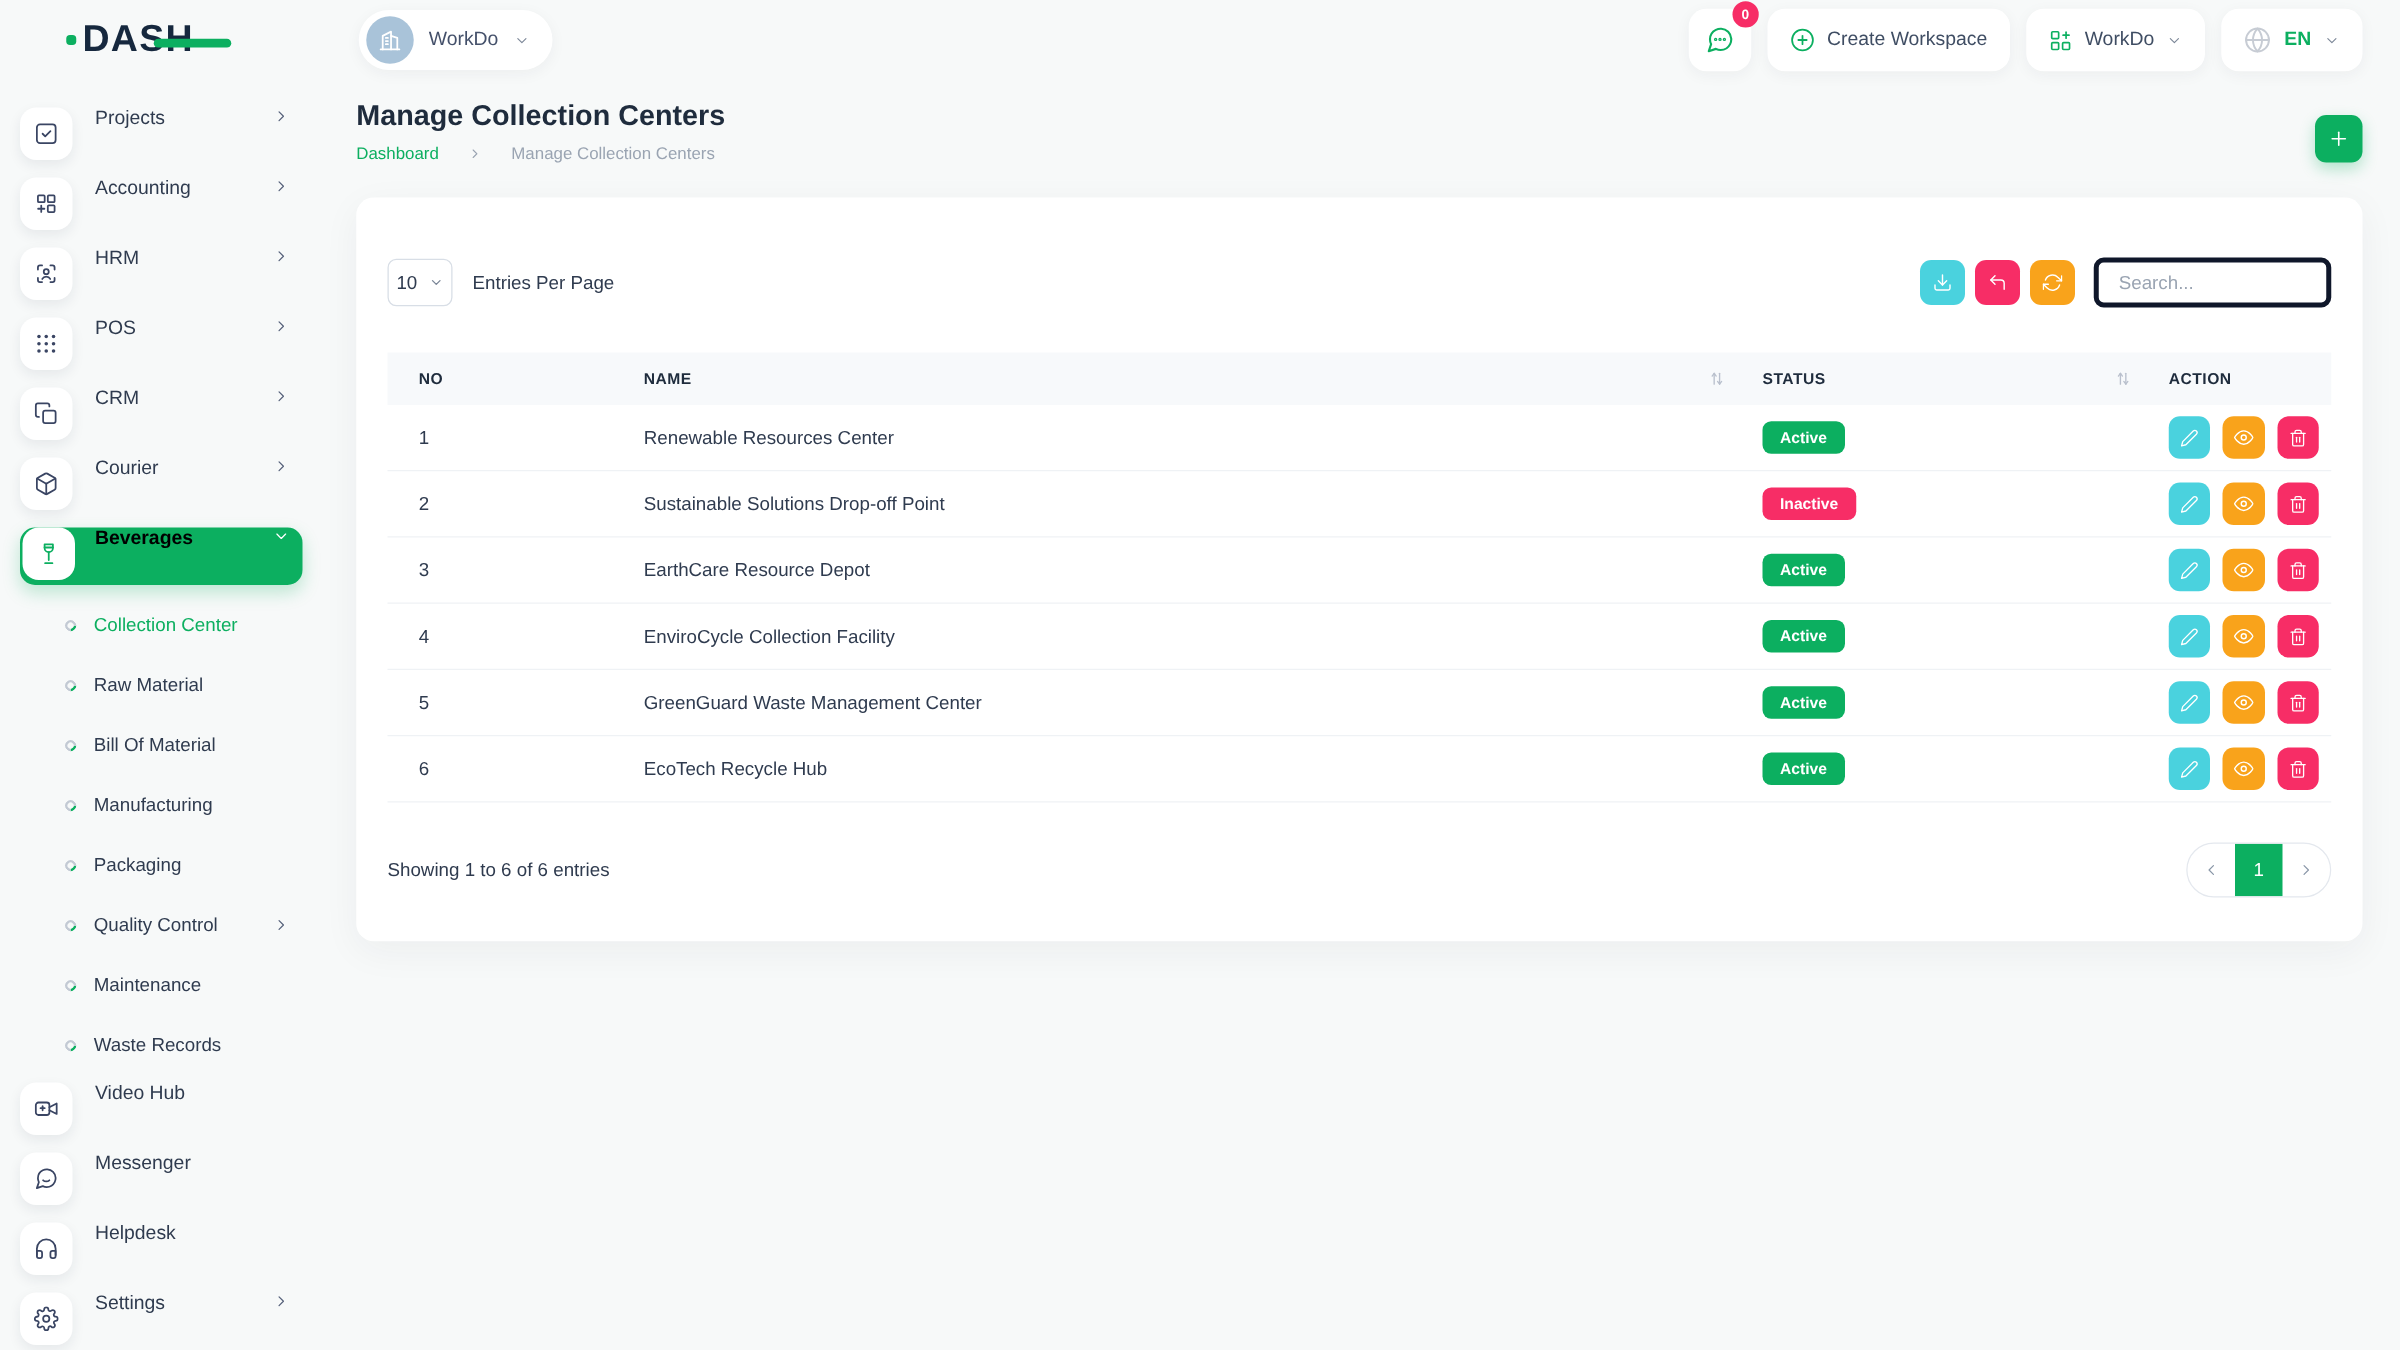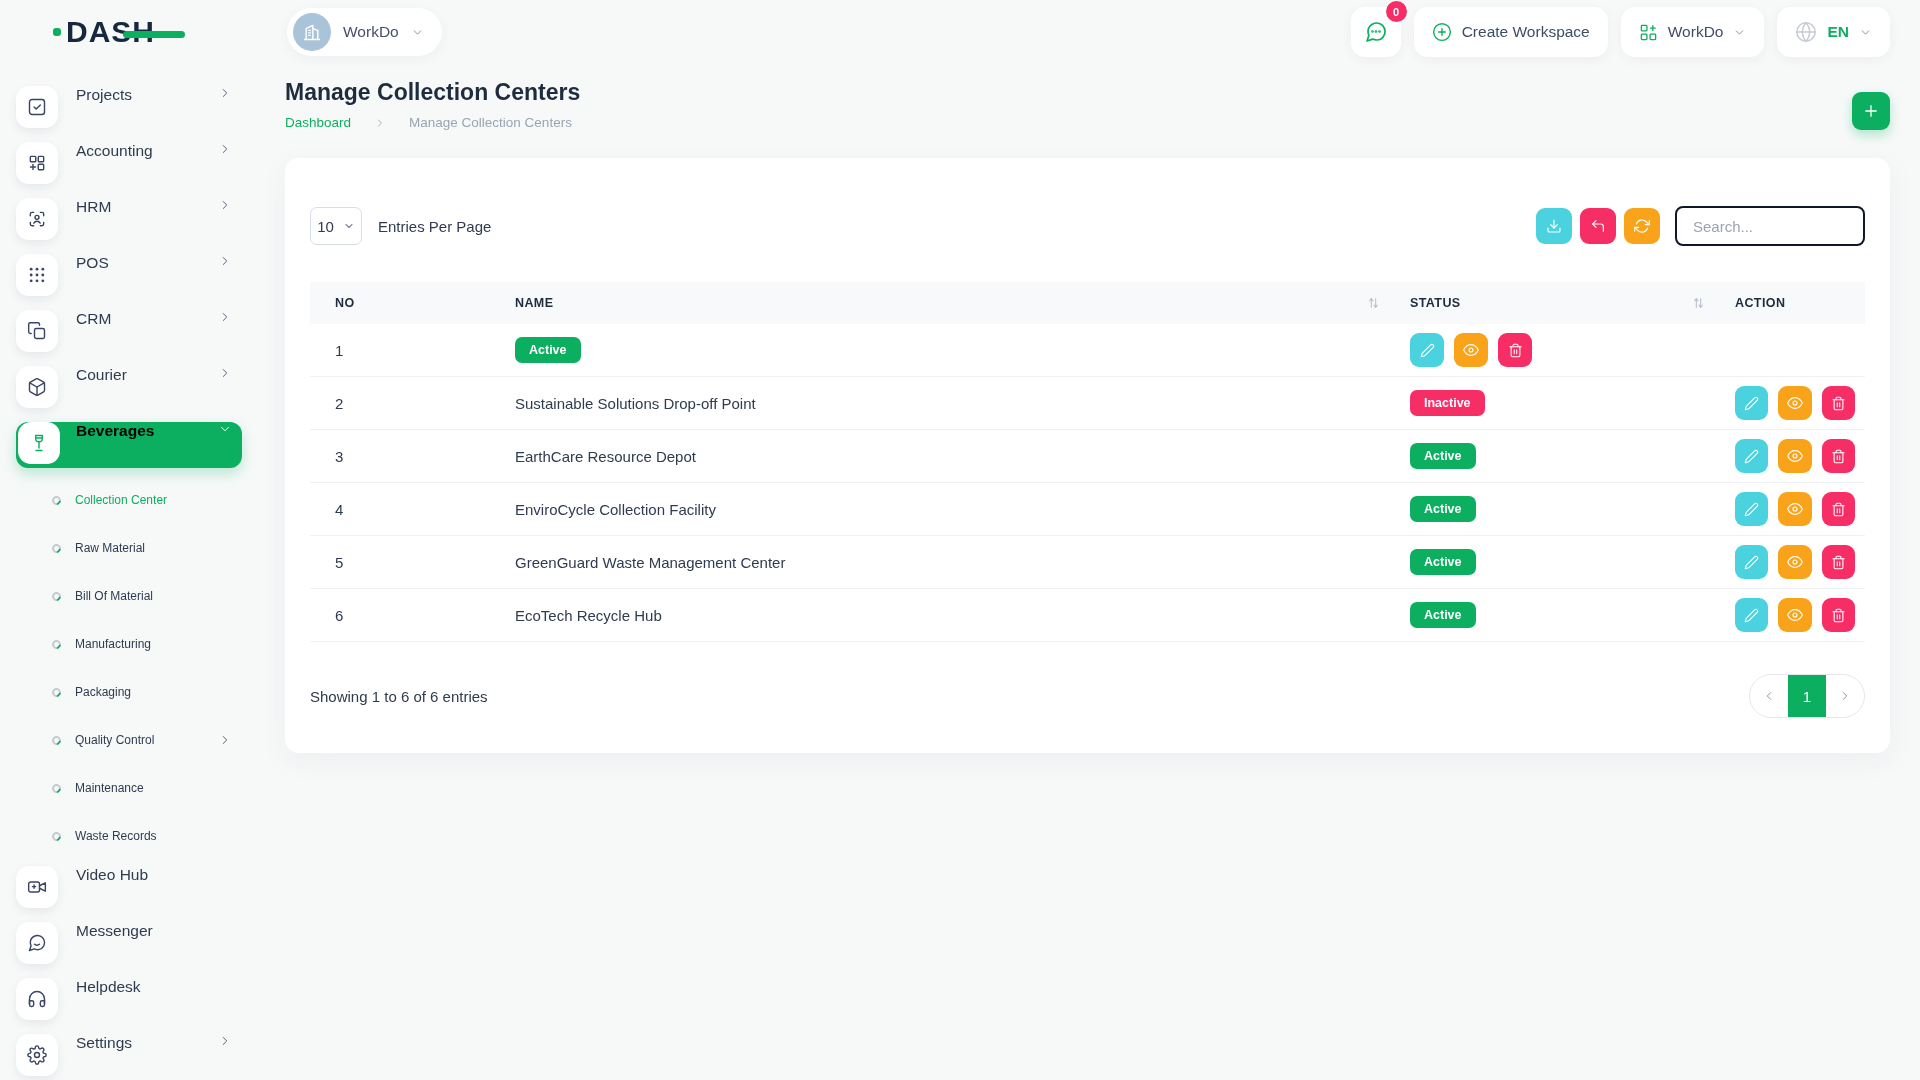--- a/index.html
+++ b/index.html
@@ -38,21 +38,21 @@
   .icon-box { width:42px; height:42px; flex:0 0 42px; background:#fff; border-radius:13px; box-shadow:0 4px 10px rgba(30,42,60,.08); display:flex; align-items:center; justify-content:center; color:#3a4563; }
   .nav-label { margin-left:18px; font-size:15.5px; color:#2f3b4f; }
   .nav-chevron { margin-left:auto; color:#55607a; display:flex; }
   .nav-item.active { background:#0CAF60; border-radius:12px; height:46px; box-shadow:0 6px 14px rgba(12,175,96,.25); }
   .nav-item.active .icon-box { box-shadow:none; color:#0CAF60; margin-left:2px; }
   .nav-item.active .nav-label { color:#000000; font-weight:700; margin-left:16px; }
   .nav-item.active .nav-chevron { color:#fff; }
   .submenu { margin:2px 0 10px; }
   .sub-item { display:flex; align-items:center; height:40px; margin-bottom:8px; padding-left:36px; padding-right:38px; width:226px; cursor:pointer; }
   .bullet { width:9px; height:9px; flex:0 0 9px; border-radius:50%; border:2px solid #c3cad4; border-bottom-color:#0CAF60; transform:rotate(-45deg); }
-  .sub-label { margin-left:14px; font-size:12px; color:#2f3b4f; }
+  .sub-label { margin-left:14px; font-size:15px; color:#2f3b4f; }
   .sub-item.active .sub-label { color:#0CAF60; }
   .sub-item .nav-chevron { margin-right:-28px; }
 
   
   .main { flex:1; padding:0 30px 0 35px; }
   .page-head { display:flex; align-items:flex-end; margin-top:14px; }
   .page-title { margin:0; font-size:23px; font-weight:700; color:#1f2c3d; }
   .breadcrumb { display:flex; align-items:center; gap:23px; margin-top:9px; font-size:13.5px; }
   .bc-home { color:#0CAF60; cursor:pointer; }
   .bc-sep { color:#9aa4b2; display:flex; }
@@ -61,21 +61,21 @@
 
   .card { background:#fff; border-radius:14px; margin-top:28px; padding:48px 25px 35px; box-shadow:0 8px 30px rgba(35,46,66,.05); }
   .toolbar { display:flex; align-items:center; margin-bottom:36px; }
   .entries-select { width:52px; height:38px; border:1px solid #d8dee6; border-radius:7px; background:#fff; display:flex; align-items:center; justify-content:center; gap:9px; font-size:15px; color:#2f3b4f; cursor:pointer; }
   .entries-label { margin-left:16px; font-size:15px; color:#2f3b4f; }
   .toolbar-right { margin-left:auto; display:flex; align-items:center; gap:8px; }
   .tool-btn { width:36px; height:36px; border:none; border-radius:9px; color:#fff; display:flex; align-items:center; justify-content:center; cursor:pointer; }
   .tool-btn.download { background:#4ad2de; }
   .tool-btn.undo { background:#F72D66; }
   .tool-btn.refresh { background:#f9a31b; }
-  .search-input { margin-left:7px; width:190px; height:40px; border:2px solid #0f172a; border-radius:8px; padding:0 16px; font-size:15px; color:#2f3b4f; font-family:"Liberation Sans", sans-serif; outline:none; background:#fff; }
+  .search-input { margin-left:7px; width:190px; height:40px; border:4px solid #0f172a; border-radius:8px; padding:0 16px; font-size:15px; color:#2f3b4f; font-family:"Liberation Sans", sans-serif; outline:none; background:#fff; }
   .search-input::placeholder { color:#9aa4b2; }
 
   .t-head, .t-row { display:grid; grid-template-columns:205px 1fr 325px 130px; align-items:center; }
   .t-head { background:#f7f9fb; height:42px; font-size:12.5px; font-weight:700; color:#1f2c3d; letter-spacing:.4px; }
   .th, .td { padding-right:10px; position:relative; }
   .th:first-child, .td:first-child { padding-left:25px; }
   .sort-icon { position:absolute; right:30px; top:50%; transform:translateY(-50%); color:#b9c0cd; display:flex; }
   .t-row { height:53px; border-bottom:1px solid #eff2f5; font-size:15px; color:#2f3b4f; }
   .badge { display:inline-block; padding:6px 14px; border-radius:7px; color:#fff; font-size:12.5px; font-weight:600; }
   .badge-success { background:#0CAF60; }
@@ -472,20 +472,21 @@
                 <polyline points="13 16 16 20 19 16"></polyline>
                 <line x1="16" y1="20" x2="16" y2="4"></line>
               </svg>
             </span>
         </div>
         <div class="th">ACTION</div>
       </div>
 
       <div class="t-row">
         <div class="td">1</div>
+        <div class="td">Renewable Resources Center</div>
         <div class="td"><span class="badge badge-success">Active</span></div>
         <div class="td actions">
           <button class="action-btn edit">
               <svg width="15" height="15" viewBox="0 0 24 24">
                 <path d="M17 3a2.828 2.828 0 1 1 4 4L7.5 20.5 2 22l1.5-5.5L17 3z"></path>
               </svg>
             </button>
           <button class="action-btn view">
               <svg width="16" height="16" viewBox="0 0 24 24">
                 <path d="M1 12s4-8 11-8 11 8 11 8-4 8-11 8-11-8-11-8z"></path>

